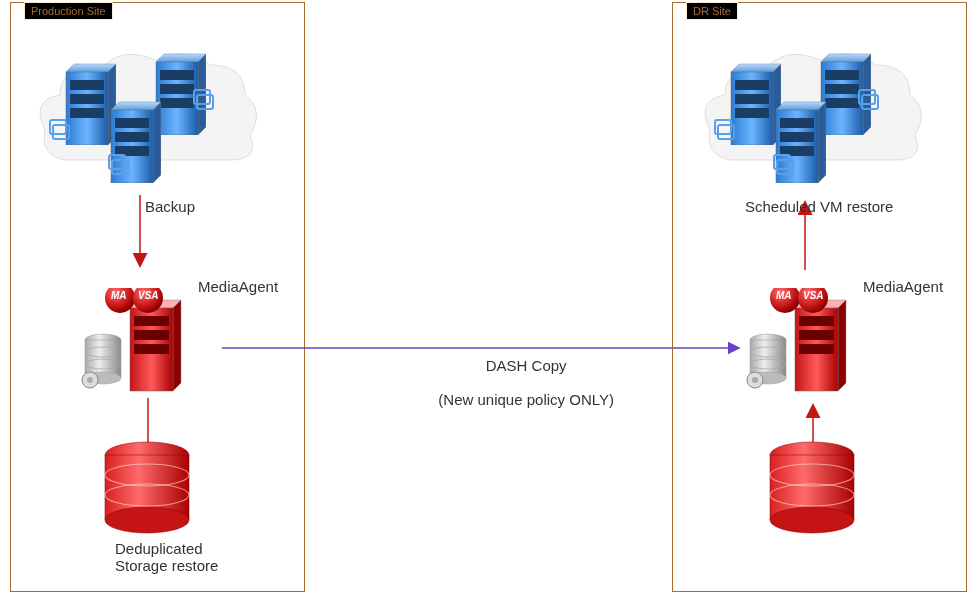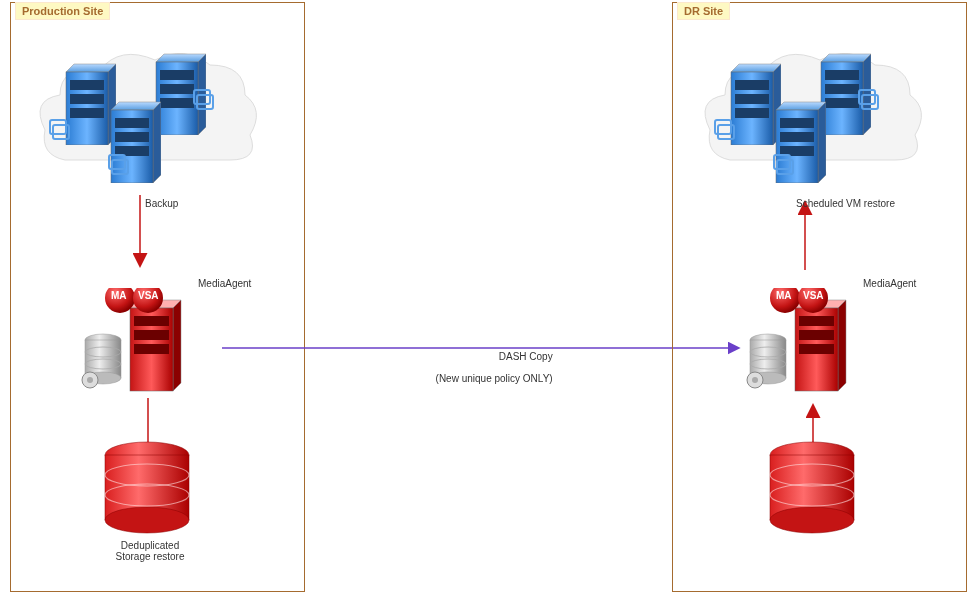--- a/index.html
+++ b/index.html
@@ -1,28 +1,28 @@
 <!DOCTYPE html>
 <html><head>
 <meta charset="utf-8">
 <style>
 * { box-sizing: border-box; margin: 0; padding: 0; }
 body { font-family: Arial, sans-serif; font-size: 11px; color: #333; background: #fff; width: 977px; height: 595px; position: relative; }
 .site-box { position: absolute; border: 1px solid #a56b2f; width: 295px; height: 590px; }
 .site-box.left { left: 10px; top: 2px; }
 .site-box.right { left: 672px; top: 2px; }
-.site-title { position: absolute; top: -1px; left: 4px; background: #fef9c3; border: 1px solid #fce8cc; padding: 2px 6px; color: #a56b2f; font-size: 11px; font-weight: bold; }
+.site-title { position: absolute; top: -1px; left: 13px; background: #000000; border: 1px solid #fce8cc; padding: 2px 6px; color: #a56b2f; font-size: 11px; }
 .cloud { position: absolute; width: 230px; height: 130px; }
 .server-cluster { position: absolute; }
 .server { position: absolute; width: 58px; height: 85px; }
 .vm-badge { position: absolute; width: 30px; height: 30px; }
-.ma-server { position: absolute; width: 120px; height: 110px; }
+.ma-server { position: absolute; width: 120px; height: 110px; font-style: italic; }
 .red-ball { fill: url(#redBall); }
 .storage-cyl { position: absolute; width: 95px; height: 95px; }
-.label { position: absolute; font-size: 10px; color: #333; text-align: center; white-space: pre; }
+.label { position: absolute; font-size: 15px; color: #333; text-align: center; white-space: pre; }
 .arrow-line { position: absolute; }
 svg { display: block; }
 </style>
 </head>
 <body>
 
 <svg width="0" height="0" style="position:absolute">
 <defs>
   <linearGradient id="serverGrad" x1="0" y1="0" x2="1" y2="0">
     <stop offset="0" stop-color="#2b7cd3"></stop>
@@ -150,21 +150,21 @@
   <ellipse cx="47" cy="80" rx="42" ry="13" fill="#c41414" stroke="#8b0000" stroke-width="0.5"></ellipse>
   <ellipse cx="47" cy="35" rx="42" ry="11" fill="none" stroke="#ffe0e0" stroke-width="1.2" opacity="0.6"></ellipse>
   <ellipse cx="47" cy="55" rx="42" ry="11" fill="none" stroke="#ffe0e0" stroke-width="1.2" opacity="0.6"></ellipse>
 </svg>
 <div class="label" style="left:115px;top:540px;width:70px">Deduplicated
 Storage restore</div>
 
 <svg class="arrow-line" style="left:222px;top:338px" width="530" height="20">
   <line x1="0" y1="10" x2="516" y2="10" stroke="#6a3fc9" stroke-width="1.3" marker-end="url(#arrowPurple)"></line>
 </svg>
-<div class="label" style="left:430px;top:340px;text-align:right">
+<div class="label" style="left:430px;top:340px;text-align:center">
   <span>DASH Copy</span><br>
   <span>(New unique policy ONLY)</span>
 </div>
 
 <div class="site-box right">
   <div class="site-title">DR Site</div>
 </div>
 
 <svg class="cloud" style="left:700px;top:40px" width="230" height="155">
   <path d="M30,120 Q5,115 10,90 Q-5,60 25,55 Q25,25 65,30 Q85,5 120,20 Q150,5 175,25 Q210,25 210,55 Q230,70 215,95 Q225,120 195,120 Z" fill="#f4f4f4" stroke="#ddd" stroke-width="1"></path>
@@ -204,21 +204,21 @@
     </svg>
   <svg class="vm-badge" style="left:55px;top:100px" viewBox="0 0 30 30">
       <rect x="6" y="5" width="16" height="14" rx="2" fill="none" stroke="#5aa0e8" stroke-width="2"></rect>
       <rect x="9" y="10" width="16" height="14" rx="2" fill="none" stroke="#5aa0e8" stroke-width="2"></rect>
     </svg>
 </div>
 
 <svg class="arrow-line" style="left:790px;top:195px" width="30" height="80">
   <line x1="15" y1="75" x2="15" y2="8" stroke="#c41414" stroke-width="1.5" marker-end="url(#arrowRed)"></line>
 </svg>
-<div class="label" style="left:796px;top:198px">Scheduled VM restore</div>
+<div class="label" style="left:745px;top:198px">Scheduled VM restore</div>
 
 <div class="label" style="left:863px;top:278px">MediaAgent</div>
 <div class="ma-server" style="left:743px;top:288px">
   <svg width="120" height="110" viewBox="0 0 120 110">
     <polygon points="52,20 95,20 103,12 60,12" fill="#ffb0b0" stroke="#888" stroke-width="0.5"></polygon>
     <polygon points="95,20 103,12 103,95 95,103" fill="#8b0000" stroke="#888" stroke-width="0.5"></polygon>
     <rect x="52" y="20" width="43" height="83" fill="url(#redServerGrad)" stroke="#666" stroke-width="0.5"></rect>
     <rect x="56" y="28" width="35" height="10" fill="#6b0000"></rect>
       <rect x="56" y="42" width="35" height="10" fill="#6b0000"></rect>
       <rect x="56" y="56" width="35" height="10" fill="#6b0000"></rect>

